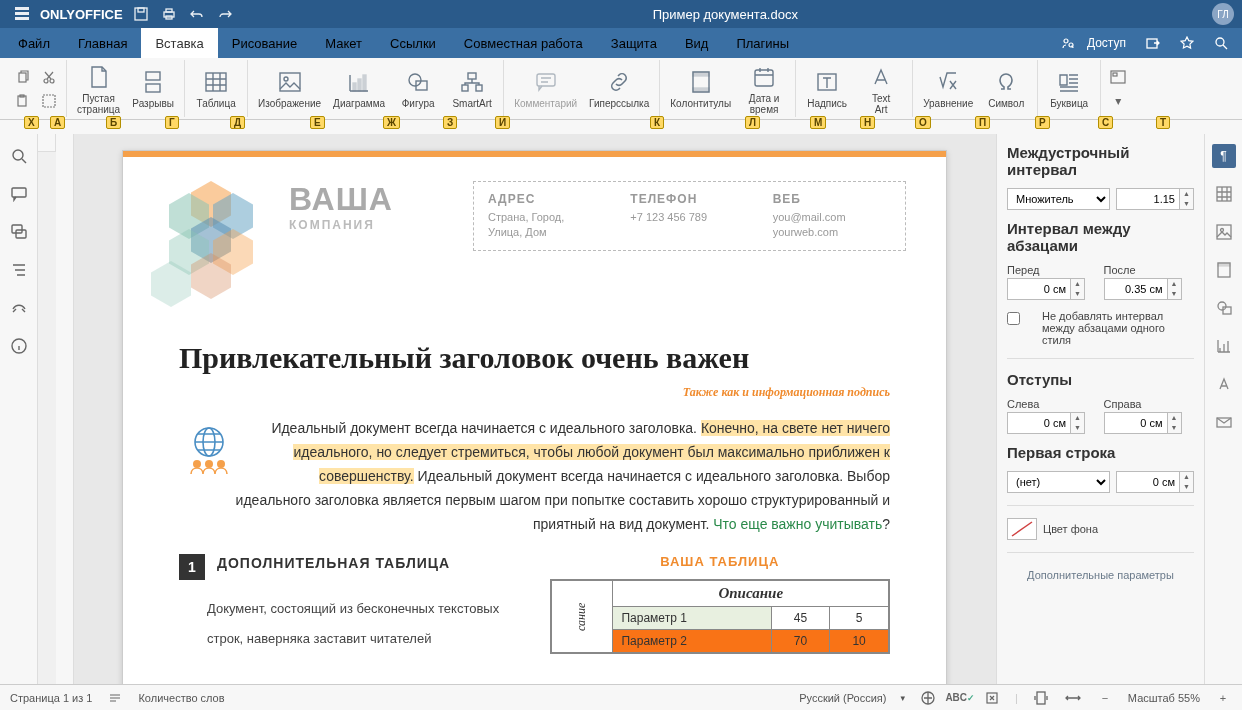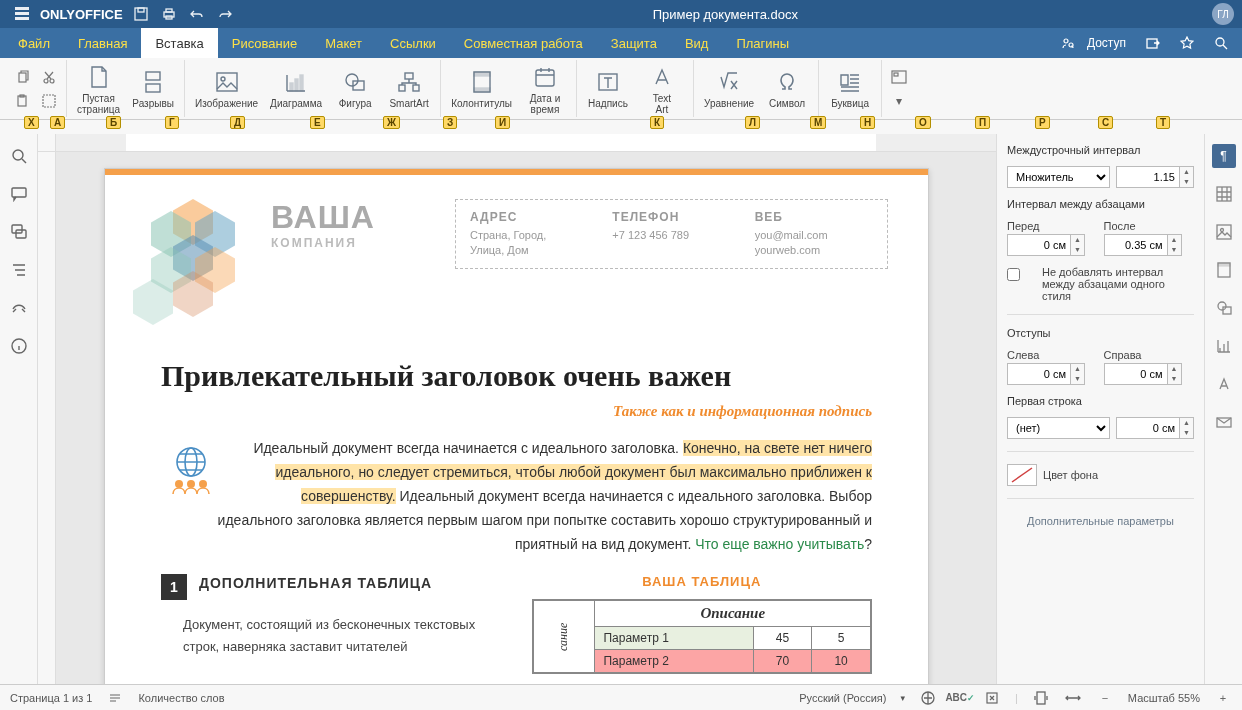--- a/index.html
+++ b/index.html
@@ -3,38 +3,38 @@
 <meta charset="utf-8">
 <style>
 *{box-sizing:border-box;margin:0;padding:0;font-family:Arial,sans-serif}
 body{width:1242px;height:710px;overflow:hidden;background:#f0f0f0;display:flex;flex-direction:column;font-size:12px;color:#333}
 .titlebar{height:28px;background:#2a5a8a;display:flex;align-items:center;padding:0 8px;color:#fff}
 .titlebar .logo{font-weight:bold;font-size:13px;padding:0 4px}
 .titlebar .tbicon{width:24px;height:24px;display:flex;align-items:center;justify-content:center;margin:0 2px;opacity:.9}
 .titlebar .doc-title{flex:1;text-align:center;font-size:13px}
 .titlebar .avatar{width:22px;height:22px;border-radius:50%;background:#8aa5c5;display:flex;align-items:center;justify-content:center;font-size:10px}
 .menubar{height:30px;background:#3a6fa3;display:flex;align-items:stretch;padding:0 4px}
-.menubar .mtab{padding:0 14px;display:flex;align-items:center;color:#fde047;font-size:13px}
+.menubar .mtab{padding:0 14px;display:flex;align-items:center;color:#000000;font-size:13px}
 .menubar .mtab.active{background:#fff;color:#333}
 .menubar .spacer{flex:1}
 .menubar .right-item{padding:0 10px;display:flex;align-items:center;color:#fff;gap:12px}
 .ribbon{height:62px;background:#f7f7f7;border-bottom:1px solid #ccc;display:flex;align-items:stretch;padding:2px 6px}
 .ribbon .group{display:flex;align-items:center;gap:4px;padding:0 6px;border-right:1px solid #ddd}
 .ribbon .smallcol{display:flex;flex-direction:column;gap:4px;justify-content:center}
 .ribbon .smallbtn{width:22px;height:20px;display:flex;align-items:center;justify-content:center;color:#666;border-radius:2px}
 .ribbon .bigbtn{display:flex;flex-direction:column;align-items:center;justify-content:center;padding:2px 4px;min-width:50px;color:#444}
 .ribbon .bigbtn .ricon{width:28px;height:28px;display:flex;align-items:center;justify-content:center;font-size:20px;color:#6a7a8a}
 .ribbon .bigbtn .lbl{font-size:10px;text-align:center;line-height:11px;margin-top:2px}
 .ribbon .bigbtn.disabled{opacity:.5}
 .keytips{height:14px;position:relative;background:#f7f7f7}
 .kt{position:absolute;top:-4px;background:#ffd966;border:1px solid #b38f00;border-radius:2px;padding:0 3px;font-size:10px;font-weight:bold;color:#5a4500}
 .main{flex:1;display:flex;overflow:hidden}
 .leftbar{width:38px;background:#f7f7f7;border-right:1px solid #ddd;display:flex;flex-direction:column;align-items:center;gap:14px;padding-top:10px;color:#555}
 .leftbar .licon{width:24px;height:24px;display:flex;align-items:center;justify-content:center}
-.editor-area{flex:1;display:flex;overflow:hidden;flex-direction:column}
+.editor-area{flex:1;display:flex;overflow:hidden;flex-direction:row}
 .hruler{height:18px;background:#f7f7f7;border-bottom:1px solid #ddd;display:flex}
 .hruler .corner{width:18px;border-right:1px solid #ddd}
 .hruler .ruler-body{flex:1;position:relative;background:linear-gradient(to right,#eee 0,#eee 70px,#fff 70px,#fff 820px,#eee 820px);background-size:100% 100%}
 .editor-row{flex:1;display:flex;overflow:hidden}
 .vruler{width:18px;background:#f7f7f7;border-right:1px solid #ddd}
 .canvas{flex:1;background:#e8e8e8;overflow:auto;padding:16px 0 0 48px}
 .page{width:825px;background:#fff;border:1px solid #ccc;box-shadow:0 2px 6px rgba(0,0,0,.15);min-height:620px;position:relative;padding:0}
 .page-top-strip{height:6px;background:#f5a04a}
 .page .hdr{display:flex;padding:24px 40px 20px 36px;gap:24px}
 .hdr-left{width:290px;display:flex;align-items:flex-start;gap:10px}
@@ -42,41 +42,41 @@
 .hex{position:absolute;width:40px;height:46px;background:currentColor;clip-path:polygon(50% 0,100% 25%,100% 75%,50% 100%,0 75%,0 25%);opacity:.55}
 .hdr-title{display:flex;flex-direction:column;justify-content:center}
 .hdr-title .t1{font-size:32px;font-weight:bold;color:#aaa;letter-spacing:1px}
 .hdr-title .t2{font-size:12px;font-weight:bold;color:#bbb;letter-spacing:2px}
 .hdr-info{flex:1;border:1px dashed #bbb;display:flex;padding:10px 14px;gap:24px;font-size:11px;color:#999;align-self:flex-start}
 .hdr-info .col{flex:1}
 .hdr-info .lbl{font-weight:bold;color:#999;font-size:12px;letter-spacing:1px}
 .hdr-info .v{margin-top:4px;line-height:15px}
 .doc-body{padding:0 56px}
 .doc-body h1{font-family:'Times New Roman',serif;font-size:30px;font-weight:bold;color:#222;margin-bottom:10px;text-align:left}
-.doc-body .subtitle{font-family:'Times New Roman',serif;font-style:italic;color:#f08b2e;font-size:15px;font-weight:bold;text-align:right;margin-bottom:16px}
+.doc-body .subtitle{font-family:'Times New Roman',serif;font-style:italic;color:#f08b2e;font-size:12px;font-weight:bold;text-align:right;margin-bottom:16px}
 .doc-body .para{font-size:14px;line-height:24px;color:#333;text-align:right;margin-bottom:10px}
 .hl{background:#ffe4a8}
 .link{color:#2a8a4a}
 .globe-icon{float:left;width:60px;height:60px;margin:4px 14px 0 0}
 .content-row{display:flex;gap:30px;margin-top:18px}
 .content-left{flex:1}
 .num-head{display:flex;gap:12px;align-items:flex-start}
 .num-head .num{width:26px;height:26px;background:#333;color:#fff;display:flex;align-items:center;justify-content:center;font-weight:bold;font-size:14px}
 .num-head .ht{font-weight:bold;font-size:14px;letter-spacing:1px;line-height:18px}
-.content-left .txt{font-size:13px;line-height:22px;color:#444;margin-top:14px;margin-left:22px}
+.content-left .txt{font-size:13px;line-height:30px;color:#444;margin-top:14px;margin-left:28px}
 .content-right{flex:1}
 .tbl-title{color:#f08b2e;font-weight:bold;text-align:center;font-size:13px;letter-spacing:1px;margin-bottom:10px}
 table.dtbl{width:100%;border-collapse:collapse;border:2px solid #888}
 .dtbl th,.dtbl td{border:1px solid #888;padding:4px 8px;font-size:12px;text-align:center}
 .dtbl .desc-head{font-style:italic;font-family:'Times New Roman',serif;font-size:15px;font-weight:bold}
 .dtbl .vhdr{writing-mode:vertical-rl;transform:rotate(180deg);font-style:italic;font-family:'Times New Roman',serif}
 .dtbl td.name{text-align:left;background:#e8f0e0}
-.dtbl tr.r2 td.name,.dtbl tr.r2 td{background:#fca5a5}
+.dtbl tr.r2 td.name,.dtbl tr.r2 td{background:#f97316}
 .right-panel{width:208px;background:#f7f7f7;border-left:1px solid #ddd;padding:10px 10px;font-size:11px;color:#444;display:flex;flex-direction:column;gap:10px}
-.right-panel .sect-title{font-weight:normal;font-size:11px;color:#333}
+.right-panel .sect-title{font-weight:bold;font-size:15px;color:#333}
 .right-panel .row{display:flex;gap:6px;align-items:center}
 .right-panel select,.right-panel input{font-size:11px;height:22px;border:1px solid #bbb;background:#fff;padding:0 4px}
 .right-panel .spin{display:flex}
 .right-panel .spin input{width:64px;text-align:right}
 .right-panel .spins{width:14px;display:flex;flex-direction:column;border:1px solid #bbb;border-left:0}
 .right-panel .spins span{flex:1;font-size:7px;text-align:center;line-height:9px;color:#666}
 .right-panel .half{flex:1;display:flex;flex-direction:column;gap:2px}
 .right-panel .chk{display:flex;gap:22px;align-items:flex-start}
 .right-panel .chk input{height:auto;margin-top:2px}
 .right-panel hr{border:none;border-top:1px solid #ddd;margin:2px 0}
@@ -218,20 +218,31 @@
           </svg>
         </div>
         <div class="lbl">Разрывы</div>
       </div>
   </div>
   <div class="group">
     <div class="bigbtn">
         <div class="ricon">
           <svg width="24" height="22" viewBox="0 0 24 22" fill="none" stroke="#6a7a8a" stroke-width="1.4">
             <rect x="2" y="2" width="20" height="18"></rect>
+            <path d="M2 8h20M2 14h20M9 2v18M16 2v18"></path>
+          </svg>
+        </div>
+        <div class="lbl">Таблица</div>
+      </div>
+  </div>
+  <div class="group">
+    <div class="bigbtn">
+        <div class="ricon">
+          <svg width="24" height="22" viewBox="0 0 24 22" fill="none" stroke="#6a7a8a" stroke-width="1.4">
+            <rect x="2" y="2" width="20" height="18"></rect>
             <circle cx="8" cy="8" r="2"></circle>
             <path d="M2 18l6-6 4 4 4-4 6 6"></path>
           </svg>
         </div>
         <div class="lbl">Изображение</div>
       </div>
     <div class="bigbtn">
         <div class="ricon">
           <svg width="24" height="22" viewBox="0 0 24 22" fill="none" stroke="#6a7a8a" stroke-width="1.4">
             <path d="M3 20V4M3 20h18"></path>
@@ -254,20 +265,40 @@
     <div class="bigbtn">
         <div class="ricon">
           <svg width="24" height="22" viewBox="0 0 24 22" fill="none" stroke="#6a7a8a" stroke-width="1.4">
             <rect x="8" y="2" width="8" height="6"></rect>
             <rect x="2" y="14" width="6" height="6"></rect>
             <rect x="16" y="14" width="6" height="6"></rect>
             <path d="M12 8v4M12 12H5v2M12 12h7v2"></path>
           </svg>
         </div>
         <div class="lbl">SmartArt</div>
+      </div>
+  </div>
+  <div class="group">
+    <div class="bigbtn disabled">
+        <div class="ricon">
+          <svg width="24" height="22" viewBox="0 0 24 22" fill="none" stroke="#6a7a8a" stroke-width="1.4">
+            <rect x="3" y="3" width="18" height="12" rx="2"></rect>
+            <path d="M8 15l-3 4v-4"></path>
+            <path d="M7 7h10M7 11h7"></path>
+          </svg>
+        </div>
+        <div class="lbl">Комментарий</div>
+      </div>
+    <div class="bigbtn">
+        <div class="ricon">
+          <svg width="24" height="22" viewBox="0 0 24 22" fill="none" stroke="#6a7a8a" stroke-width="1.6">
+            <path d="M9 13a4 4 0 006 0l3-3a4 4 0 00-6-6l-1 1M15 9a4 4 0 00-6 0l-3 3a4 4 0 006 6l1-1"></path>
+          </svg>
+        </div>
+        <div class="lbl">Гиперссылка</div>
       </div>
   </div>
   <div class="group">
     <div class="bigbtn">
         <div class="ricon">
           <svg width="22" height="24" viewBox="0 0 22 24" fill="none" stroke="#6a7a8a" stroke-width="1.4">
             <rect x="3" y="2" width="16" height="20"></rect>
             <rect x="3" y="2" width="16" height="4" fill="#6a7a8a" opacity=".3"></rect>
             <rect x="3" y="18" width="16" height="4" fill="#6a7a8a" opacity=".3"></rect>
           </svg>

